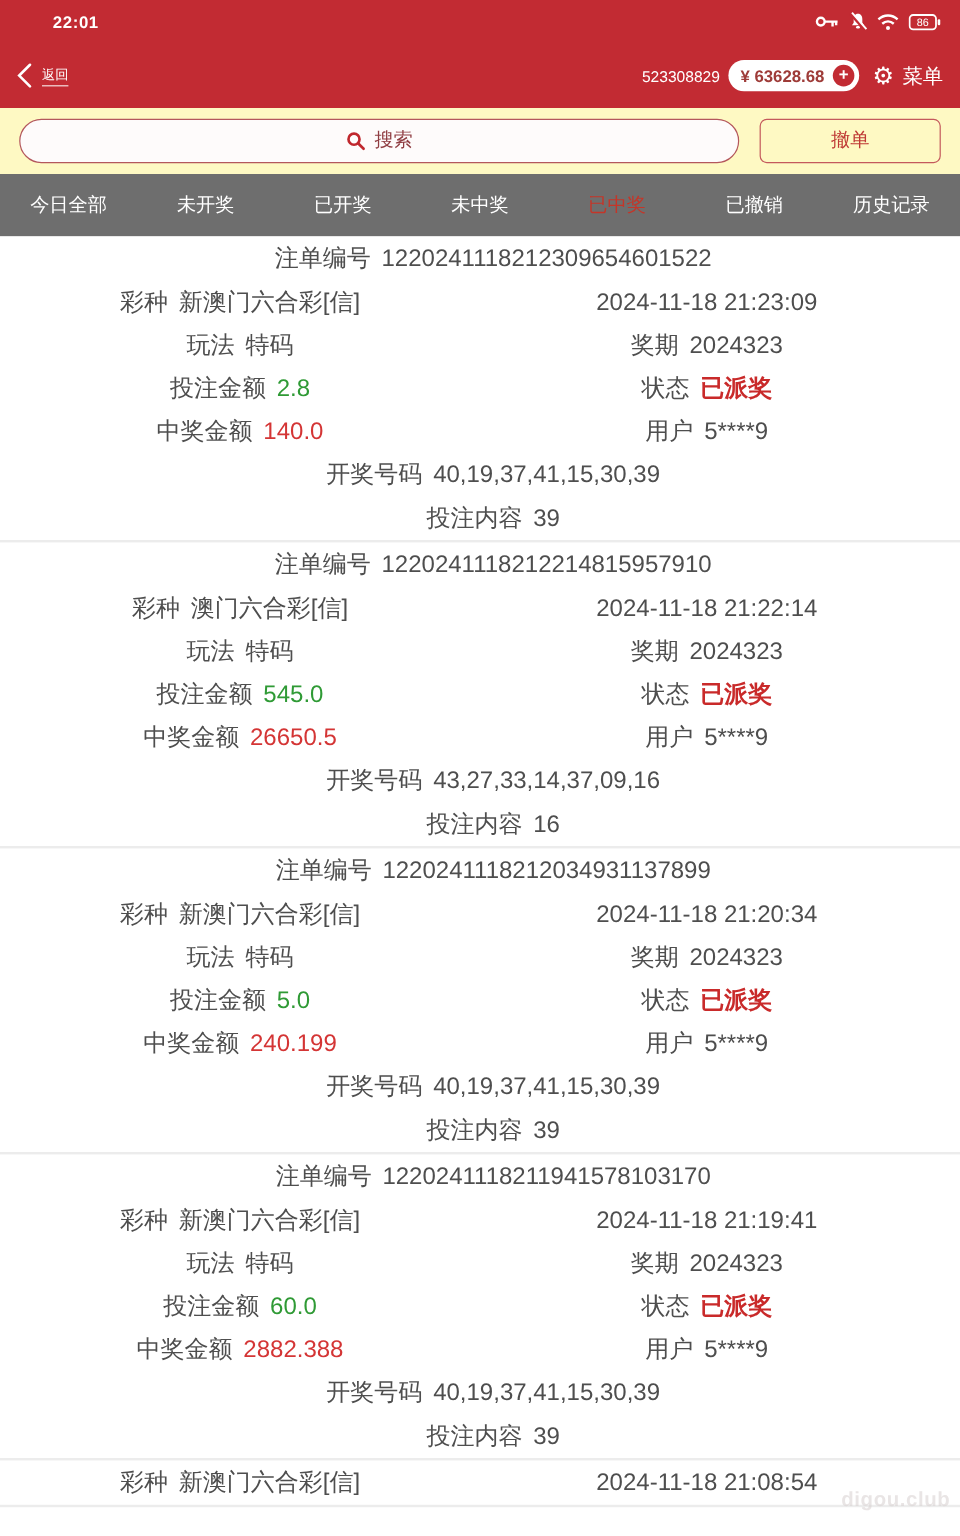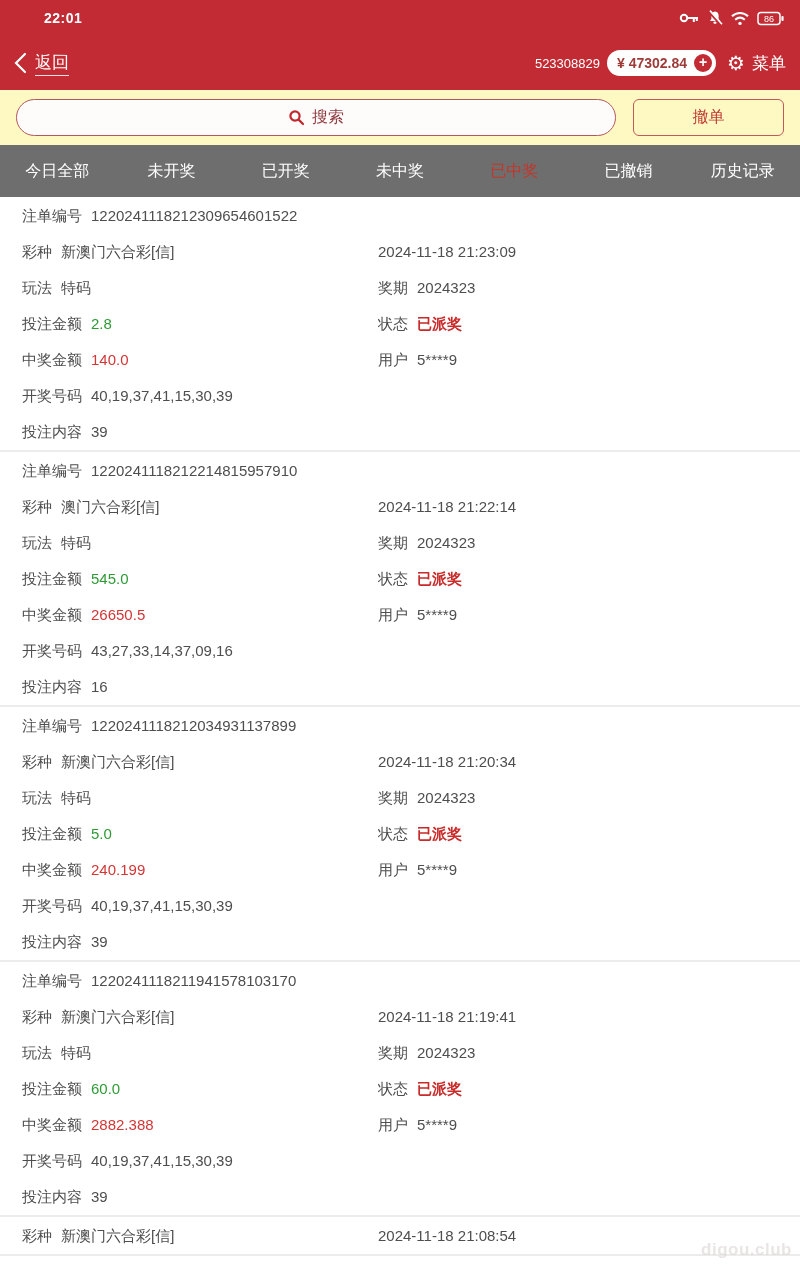--- a/index.html
+++ b/index.html
@@ -17,42 +17,42 @@
   body{font-family:"Liberation Sans","DejaVu Sans",sans-serif;background:#fff;}
   .app{width:800px;height:1280px;position:relative;overflow:hidden;background:#fff;}
 
   
   .topbar{background:var(--brand);color:#fff;}
   .status-row{height:36px;display:flex;justify-content:space-between;align-items:center;padding:0 16px;margin-left:28px;}
   .status-time{font-size:14px;font-weight:700;letter-spacing:.5px;}
   .status-icons{display:flex;align-items:center;gap:8px;}
   .nav-row{height:54px;display:flex;align-items:center;padding:0 14px;}
   .back{display:flex;align-items:center;gap:8px;cursor:pointer;}
-  .back-label{font-size:17px;border-bottom:1px solid rgba(255,255,255,.85);padding-bottom:1px;}
+  .back-label{font-size:11px;border-bottom:1px solid rgba(255,255,255,.85);padding-bottom:1px;}
   .nav-right{margin-left:auto;display:flex;align-items:center;gap:7px;}
   .account-id{font-size:13px;text-align:center;}
   .balance-pill{display:flex;align-items:center;background:#fff;border-radius:14px;height:26px;padding:0 4px 0 10px;color:#9e3b38;font-weight:700;font-size:14px;cursor:pointer;}
   .plus-circle{width:18px;height:18px;background:var(--brand);border-radius:50%;color:#fff;font-size:14px;line-height:17px;text-align:center;margin-left:7px;font-weight:700;}
   .gear{font-family:"DejaVu Sans",sans-serif;font-size:20px;line-height:1;cursor:pointer;margin-left:4px;}
   .menu-label{font-size:17px;cursor:pointer;}
 
   
   .search-section{height:55px;background:#fef9c3;display:flex;align-items:center;padding:0 16px;gap:17px;}
   .search-pill{flex:1;height:37px;border:1px solid var(--search-border);border-radius:19px;background:#fefbfb;display:flex;align-items:center;justify-content:center;gap:7px;color:var(--search-text);font-size:16px;cursor:pointer;}
   .cancel-btn{width:151px;height:37px;border:1px solid #c4595c;border-radius:6px;background:transparent;color:#bf3a35;font-size:16px;font-family:inherit;cursor:pointer;}
 
   
   .tabbar{height:52px;background:var(--tabbar);display:flex;align-items:stretch;}
   .tab{flex:1;display:flex;align-items:center;justify-content:center;color:#fff;font-size:16px;cursor:pointer;}
   .tab.active{color:var(--active-tab);}
 
   
   .records{background:#fff;}
   .record{border-bottom:2px solid #ececec;padding-top:1px;}
-  .row{display:flex;line-height:36px;font-size:15px;color:var(--label-gray);}
+  .row{display:flex;line-height:36px;font-size:20px;color:var(--label-gray);text-align:center;}
   .cell{white-space:nowrap;overflow:hidden;}
   .cell.left{flex:0 0 378px;padding-left:22px;}
   .cell.right{flex:1;}
   .cell.full{flex:1;padding-left:22px;}
   .lbl{margin-right:9px;}
   .val{}
   .val.green{color:var(--bet-green);}
   .val.red{color:var(--win-red);}
   .val.status{color:var(--status-red);font-weight:700;}
 
@@ -92,21 +92,21 @@
     <div class="nav-row">
       <span class="back">
         <svg width="13" height="22" viewBox="0 0 13 22">
             <polyline points="11,2 2,11 11,20" stroke="#fff" stroke-width="2.2" fill="none" stroke-linecap="round"></polyline>
           </svg>
         <span class="back-label">返回</span>
       </span>
       <span class="nav-right">
         <span class="account-id">523308829</span>
         <span class="balance-pill">
-          <span>¥ 47302.84</span>
+          <span>¥ 63628.68</span>
           <span class="plus-circle">+</span>
         </span>
         <span class="gear">⚙</span>
         <span class="menu-label">菜单</span>
       </span>
     </div>
   </div>
 
   <div class="search-section">
     <div class="search-pill">

